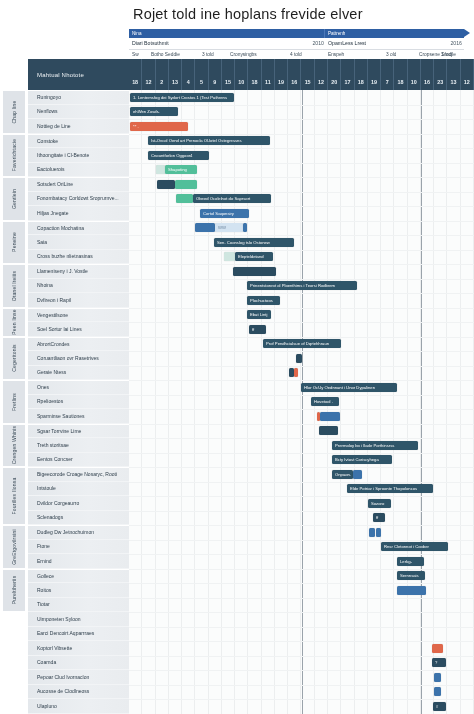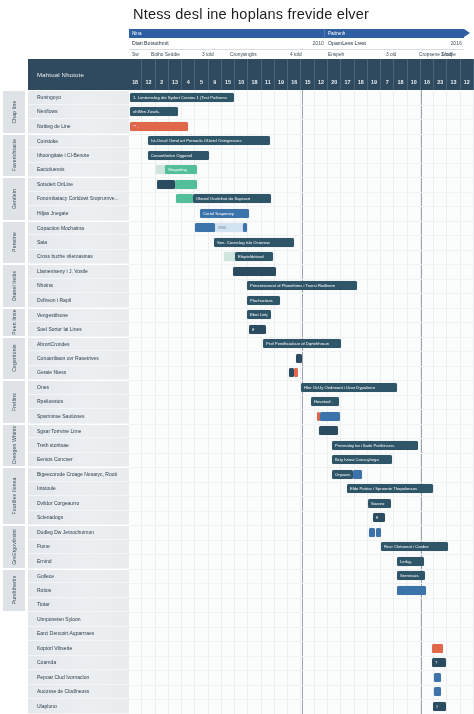--- a/index.html
+++ b/index.html
@@ -143,21 +143,21 @@
   .bar.orange{background:#e0674a;}
   .bar.green{background:#52bf9a;}
   .bar.paleteal{background:#cfe6e0;color:#6d8f88;}
   .bar.paleblue{background:#d3e3f1;color:#6f87a0;}
 </style>
 </head>
 <body>
 
 <div class="page">
 
-  <div class="title">Ntess desl ine hoplans frevide elver</div>
+  <div class="title">Rojet told ine hoplans frevide elver</div>
 
   <div class="hdr">
     <div class="hdr-band">
       <div class="seg s1">Nina</div>
       <div class="seg s2">Pattrenh</div>
     </div>
     <div class="hdr-row2">
       <div class="cell l1">Diari Botsuthmit</div>
       <div class="cell v1">2010</div>
       <div class="cell l2">OpamLess Lrest</div>

